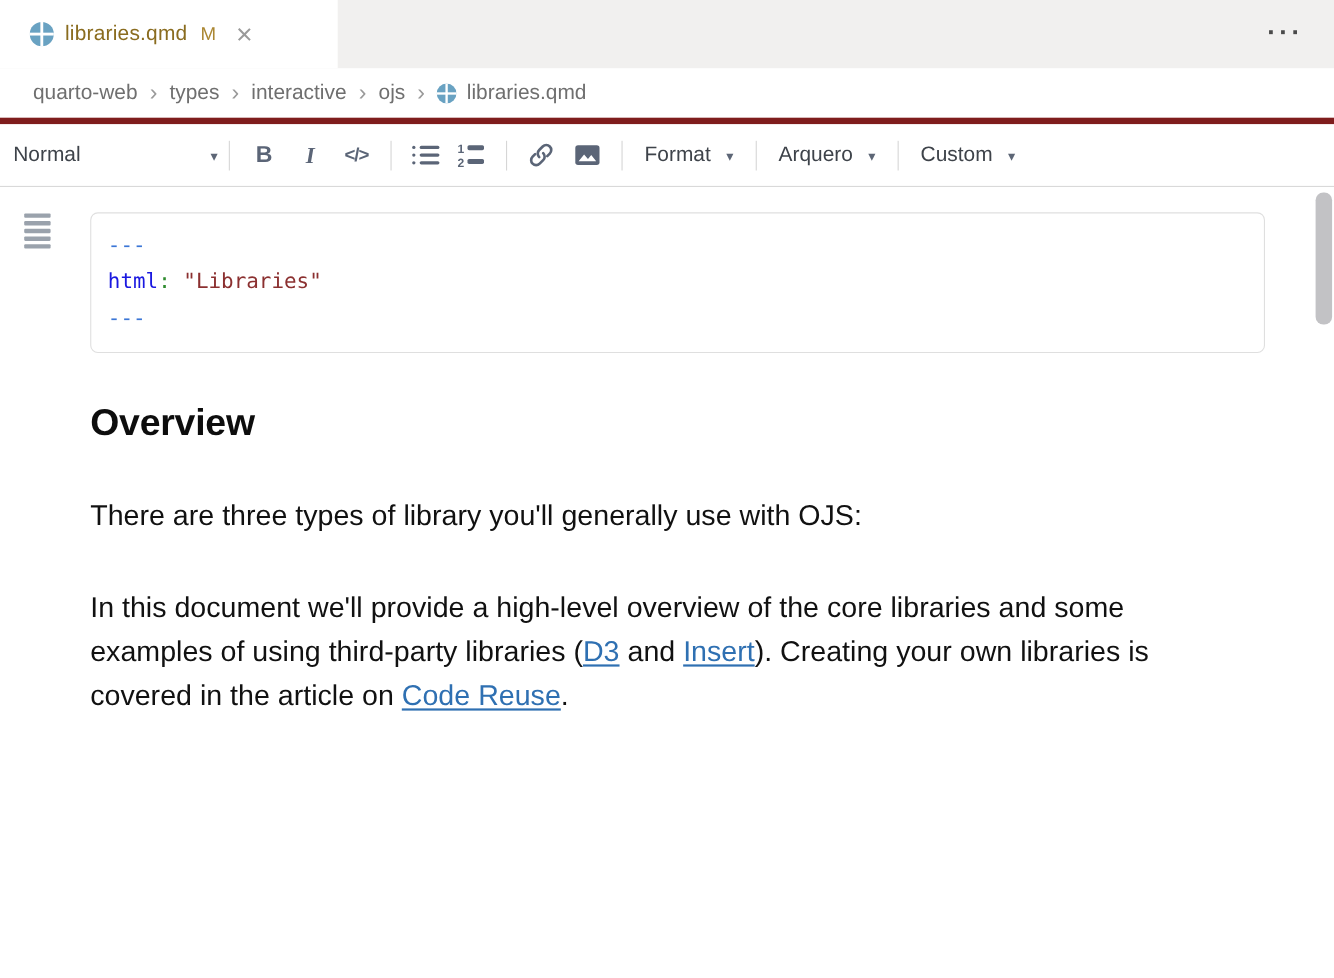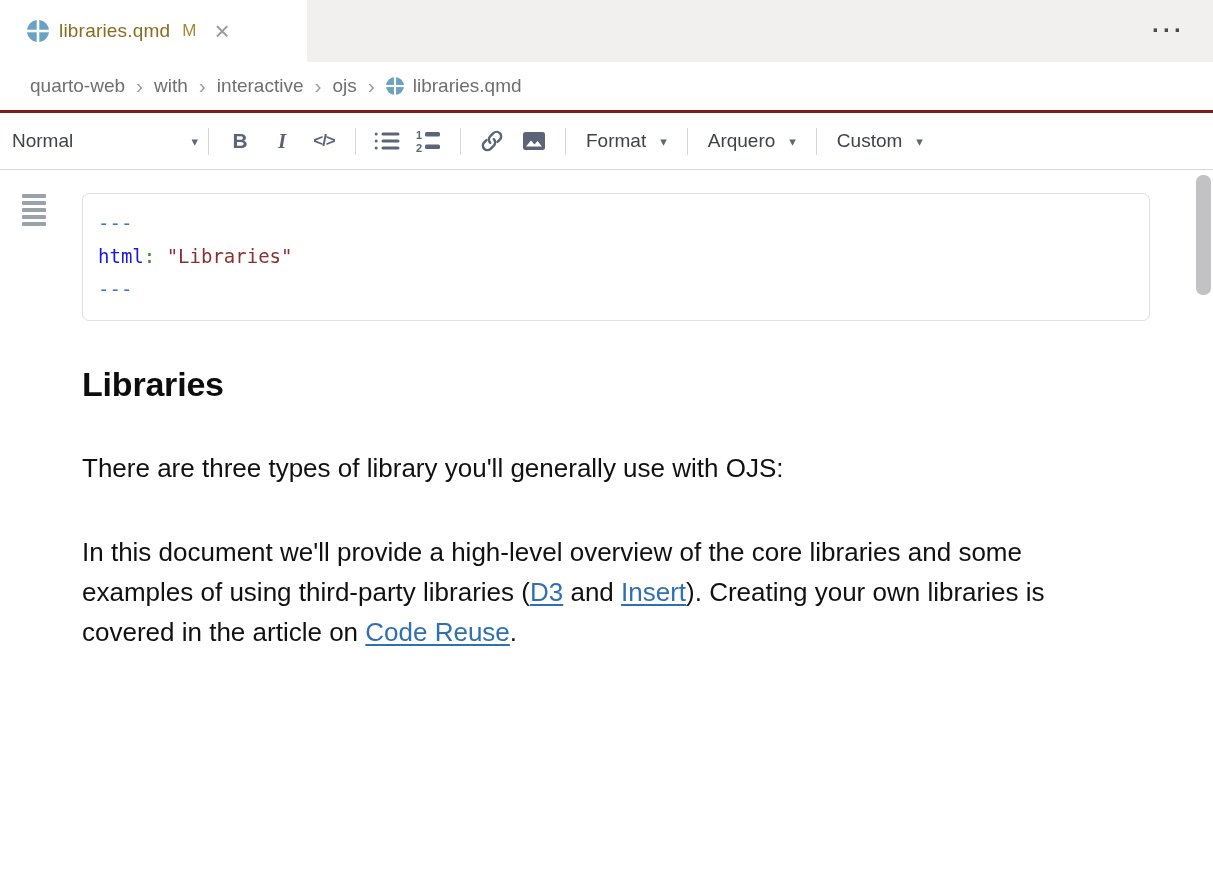--- a/index.html
+++ b/index.html
@@ -10,21 +10,21 @@
   .tabbar { position:relative; height:62px; background:#f1f0ef; display:flex; }
   .tab { width:307px; height:62px; background:#ffffff; display:flex; align-items:center;
          padding-left:27px; gap:10px; cursor:pointer; }
   .tab-title { font-size:19px; color:#8a6c1f; letter-spacing:.2px; }
   .tab-mod { font-size:17px; color:#ab8733; margin-left:2px; }
   .tab-close { font-size:26px; line-height:1; color:#9a9a9a; margin-left:8px; font-weight:300; }
   .more-actions { position:absolute; right:28px; top:16px; font-size:24px; font-weight:bold;
                   color:#4a4a4a; letter-spacing:3px; cursor:pointer; }
 
   
-  .breadcrumb { height:51px; background:#fff; border-bottom:3px solid #7f1d1d;
+  .breadcrumb { height:51px; background:#fff; border-bottom:6px solid #7f1d1d;
                 display:flex; align-items:center; padding-left:30px; }
   .crumb { font-size:19px; color:#6f6f6f; cursor:pointer; }
   .crumb-sep { font-size:21px; color:#9a9a9a; margin:0 11px; font-weight:300; }
   .crumb-current { display:flex; align-items:center; gap:9px; font-size:19px; color:#6f6f6f; }
 
   
   .toolbar { height:57px; background:#fff; border-bottom:1px solid #d9d9d9;
              display:flex; align-items:center; padding-left:12px; }
   .tb-select { display:flex; align-items:center; width:186px; cursor:pointer; }
   .tb-select-label { font-size:19px; color:#3e434a; }
@@ -79,21 +79,21 @@
     <span class="tab-title">libraries.qmd</span>
     <span class="tab-mod">M</span>
     <span class="tab-close">×</span>
   </div>
   <div class="more-actions">···</div>
 </div>
 
 <div class="breadcrumb">
   <span class="crumb">quarto-web</span>
   <span class="crumb-sep">›</span>
-  <span class="crumb">with</span>
+  <span class="crumb">types</span>
   <span class="crumb-sep">›</span>
   <span class="crumb">interactive</span>
   <span class="crumb-sep">›</span>
   <span class="crumb">ojs</span>
   <span class="crumb-sep">›</span>
   <span class="crumb-current">
     <span style="display:flex;">
       <svg width="18" height="18" viewBox="0 0 22 22">
         <circle cx="11" cy="11" r="11" fill="#69a2c2"></circle>
         <rect x="9.7" y="0" width="2.6" height="22" fill="#fff"></rect>
@@ -191,20 +191,20 @@
       <div class="bar"></div>
   </div>
 
   <div class="doc">
     <div class="yaml-block">
         <div class="code-line"><span class="tok-delim">---</span></div>
         <div class="code-line"><span class="tok-key">html</span><span class="tok-colon">:</span><span class="tok-string"> "Libraries"</span></div>
         <div class="code-line"><span class="tok-delim">---</span></div>
       </div>
 
-    <h1>Libraries</h1>
+    <h1>Overview</h1>
 
     <p>There are three types of library you'll generally use with OJS:</p>
 
 
     <p class="closing">In this document we'll provide a high-level overview of the core libraries and some examples of using third-party libraries (<a class="doc-link">D3</a> and <a class="doc-link">Insert</a>). Creating your own libraries is covered in the article on <a class="doc-link">Code Reuse</a>.</p>
   </div>
 </div>
 
 </body></html>

